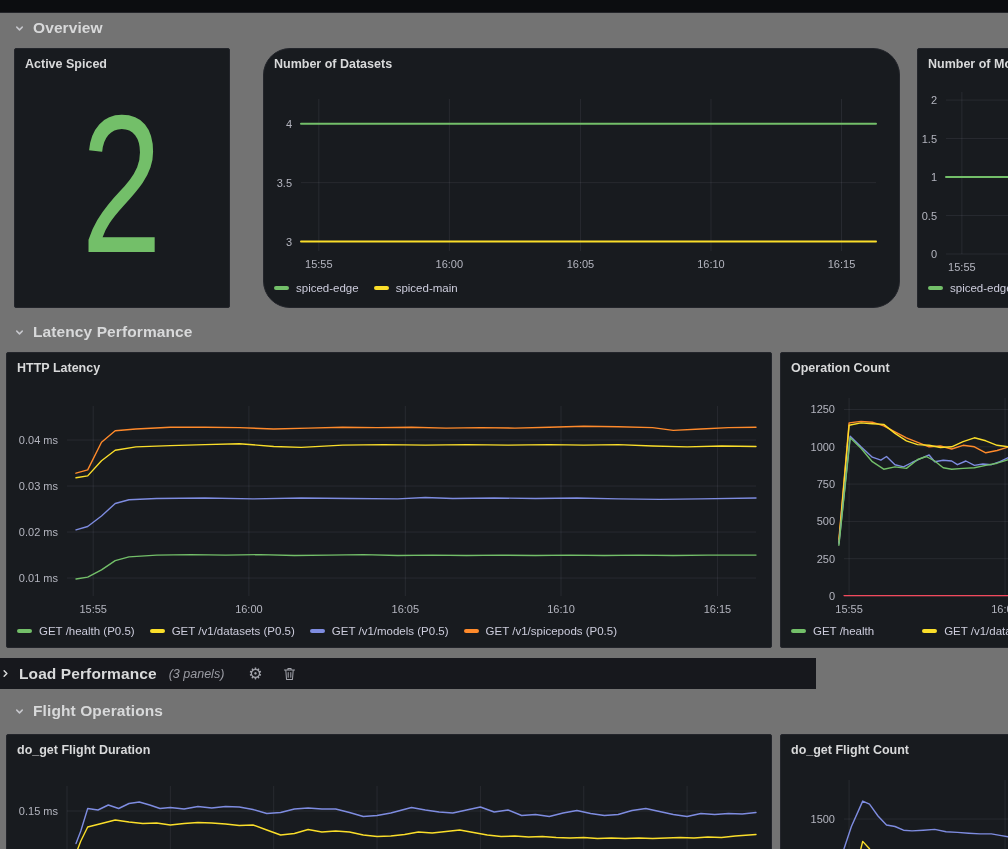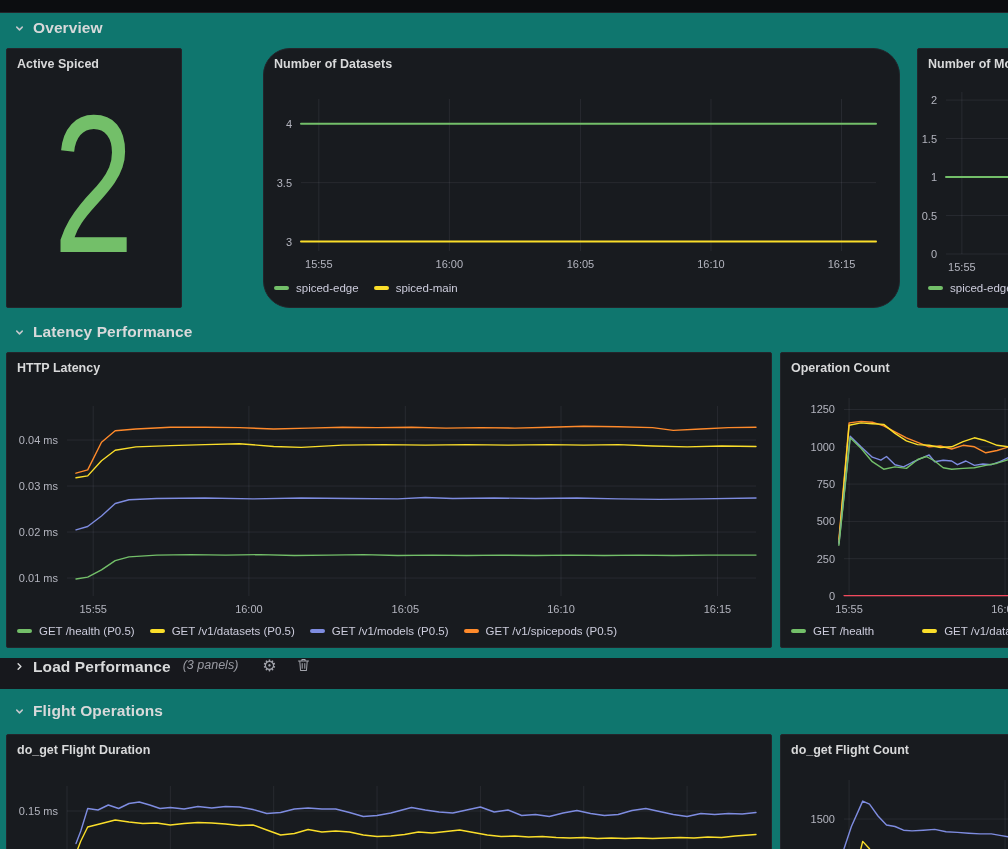--- a/index.html
+++ b/index.html
@@ -1,23 +1,23 @@
 <!DOCTYPE html>
 <html><head>
 <meta charset="utf-8">
 <style>
   html,body{margin:0;padding:0;background:#0b0c0e;}
   *{box-sizing:border-box;}
-  .screen{position:relative;width:1008px;height:849px;overflow:hidden;background:#0f766e;
+  .screen{position:relative;width:1008px;height:849px;overflow:hidden;background:#737373;
           font-family:"Liberation Sans",sans-serif;color:#d8d9da;}
   .topbar{position:absolute;left:0;top:0;width:1008px;height:13px;background:#0c0d10;border-bottom:1px solid #232429;}
   .section-header{position:absolute;display:flex;align-items:center;gap:8px;height:24px;cursor:pointer;}
   .section-header .chev{display:flex;align-items:center;color:#c7c8cd;}
   .section-title{font-size:15.5px;font-weight:700;color:#d8d9da;letter-spacing:.1px;white-space:nowrap;}
-  .row-collapsed{position:absolute;left:0;width:1008px;height:31px;background:#17181d;display:flex;align-items:flex-start;padding-left:14px;}
+  .row-collapsed{position:absolute;left:0;width:816px;height:31px;background:#17181d;display:flex;align-items:center;}
   .row-collapsed .count{font-size:12.5px;font-style:italic;color:#9a9ba3;margin-left:12px;white-space:nowrap;}
   .row-icon{margin-left:24px;color:#a2a3ab;display:flex;align-items:center;cursor:pointer;}
   .gear-glyph{font-size:16px;line-height:1;font-family:"DejaVu Sans",sans-serif;}
   .panel{position:absolute;background:#181b1f;border:1px solid #23252b;border-radius:2px;}
   .panel-title{position:absolute;left:10px;top:8px;font-size:12.5px;font-weight:700;color:#d8d9da;white-space:nowrap;cursor:pointer;}
   .chart{position:absolute;left:0;top:0;display:block;}
   svg text.tick{fill:rgba(212,214,224,0.82);font-size:11px;font-family:"Liberation Sans",sans-serif;}
   .legend{position:absolute;left:10px;display:flex;gap:15px;align-items:flex-start;white-space:nowrap;}
   .legend-item{display:inline-flex;align-items:center;gap:7px;font-size:11.5px;color:#ccccdc;cursor:pointer;}
   .swatch{display:inline-block;width:15px;height:4px;border-radius:2px;}
@@ -33,21 +33,21 @@
 
   <div class="section-header" style="left:14px;top:16px;">
     <span class="chev">
       <svg width="11" height="11" viewBox="0 0 12 12">
           <polyline points="3,4.5 6,7.5 9,4.5" fill="none" stroke="currentColor" stroke-width="1.6" stroke-linecap="round" stroke-linejoin="round"></polyline>
         </svg>
     </span>
     <span class="section-title">Overview</span>
   </div>
 
-  <div class="panel" style="left:6px;top:48px;width:176px;height:260px;">
+  <div class="panel" style="left:14px;top:48px;width:216px;height:260px;">
     <div class="panel-title">Active Spiced</div>
     <div class="stat-wrap">
       <span class="stat-value" style="color:#73bf69;">2</span>
     </div>
   </div>
 
   <div class="panel" style="left:263px;top:48px;width:637px;height:260px;border-radius:27px;">
     <div class="panel-title">Number of Datasets</div>
     <svg class="chart" width="637" height="260" viewBox="0 0 637 260">
         <line x1="54.825" x2="54.825" y1="50" y2="202" stroke="rgba(204,204,220,0.09)" stroke-width="1"></line>

